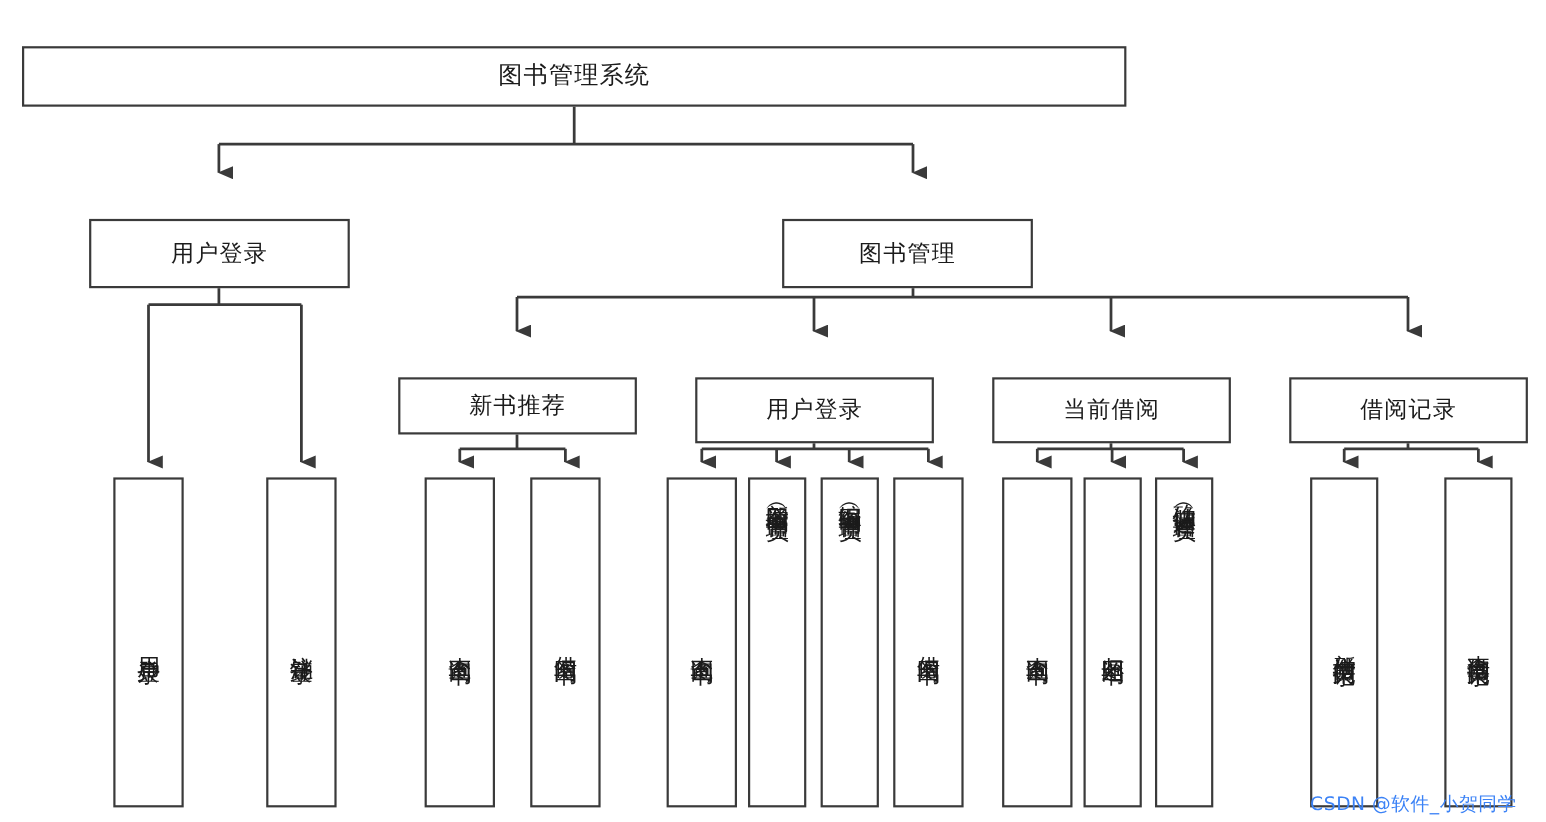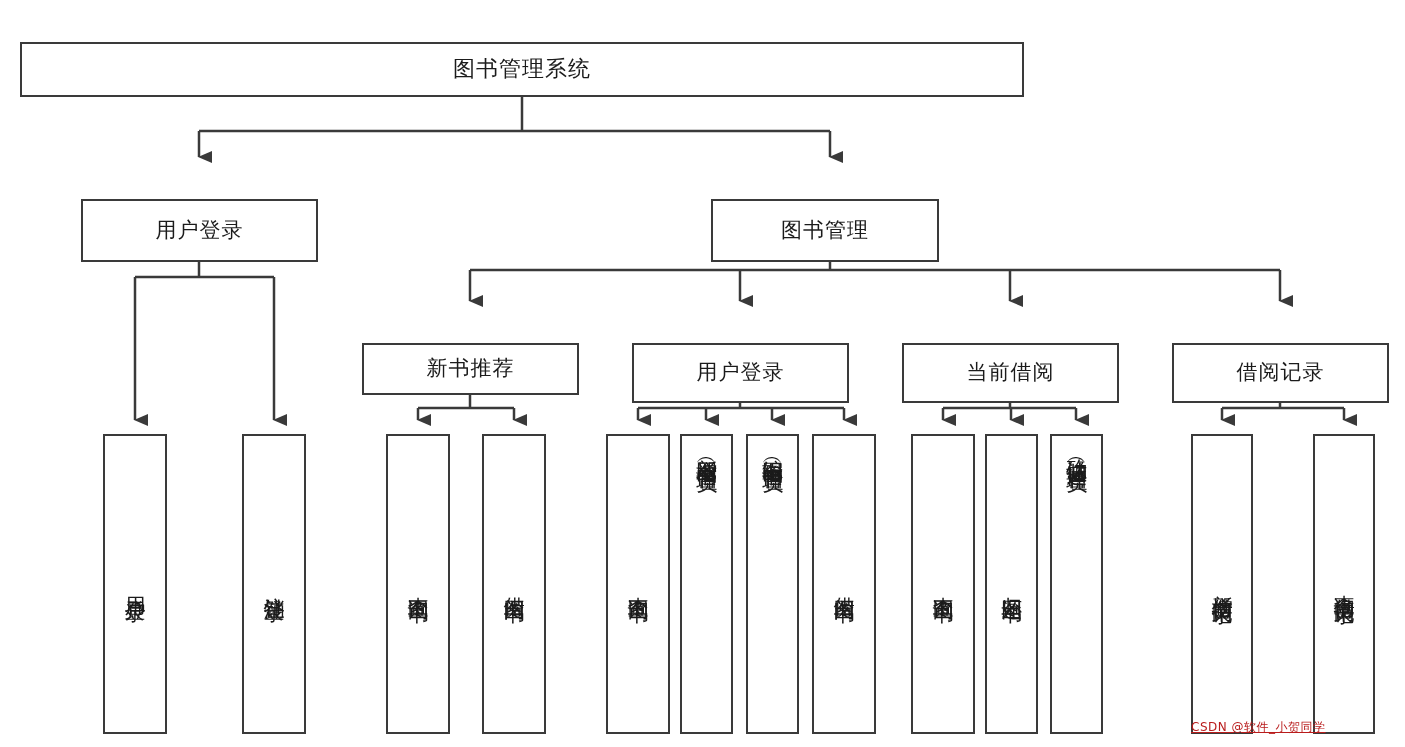--- a/index.html
+++ b/index.html
@@ -59,26 +59,25 @@
     align-items: center;
     padding-top: 0;
   }
   #root-node {
     font-size: 22px;
   }
   #watermark {
     position: absolute;
     left: 1191px;
     top: 719px;
-    font-size: 12px;
-    color: #b91c1c;
+    font-size: 17px;
+    color: #3b82f6;
     letter-spacing: 0.5px;
     white-space: nowrap;
     font-family: "DejaVu Sans", "Liberation Sans", sans-serif;
-    text-decoration: underline;
   }
 </style>
 </head>
 <body>
 
 <div id="diagram-root">
 
   <svg id="edge-layer" viewBox="0 0 1405 747" width="1405" height="747" xmlns="http://www.w3.org/2000/svg">
     <defs>
       <marker id="arrow" viewBox="0 0 12 14" refX="6" refY="13" markerWidth="12" markerHeight="14" orient="auto-start-reverse" markerUnits="userSpaceOnUse">

